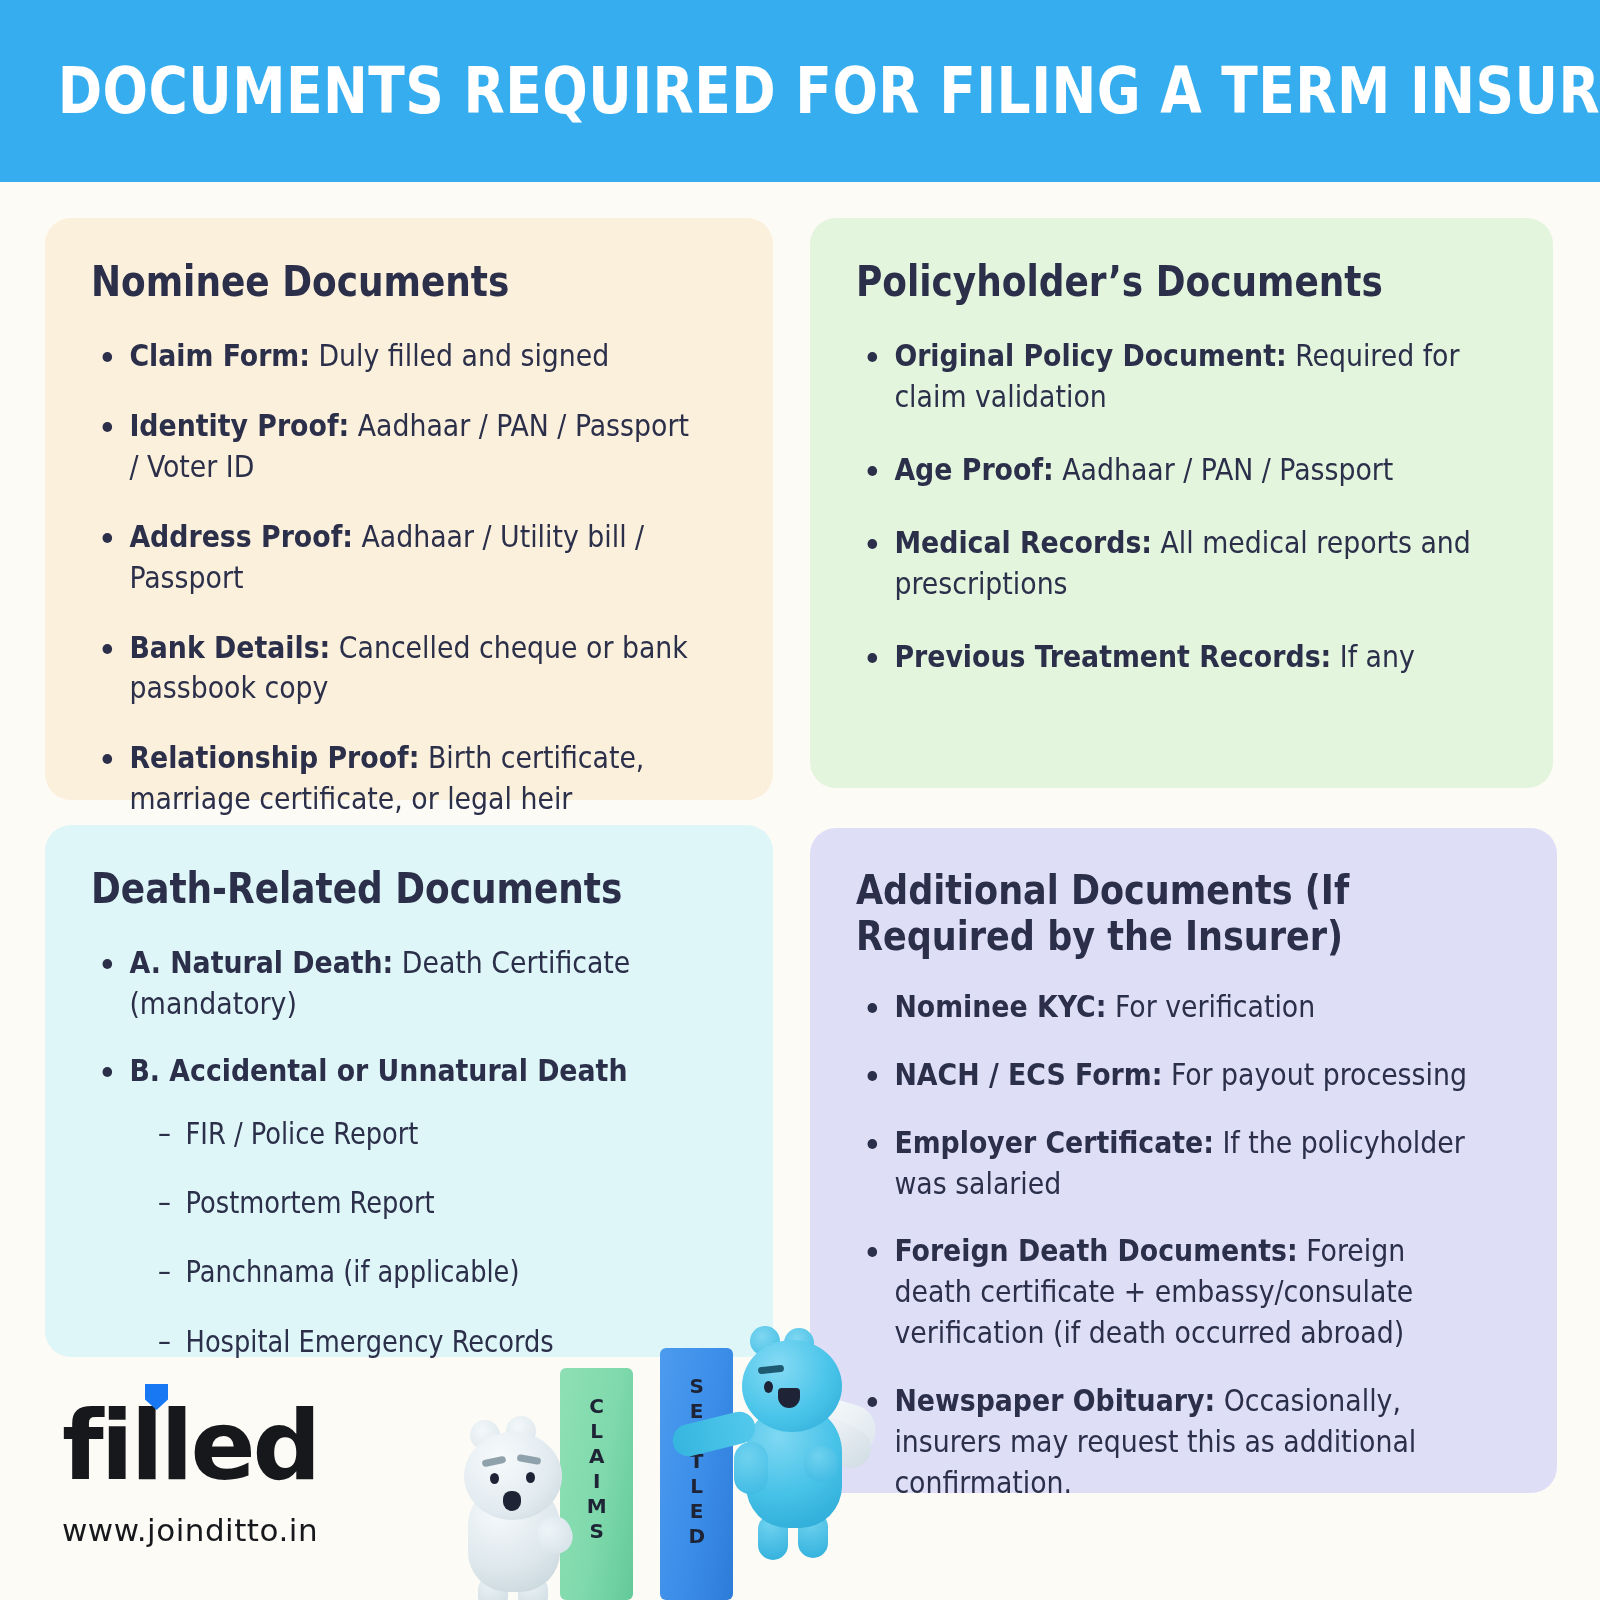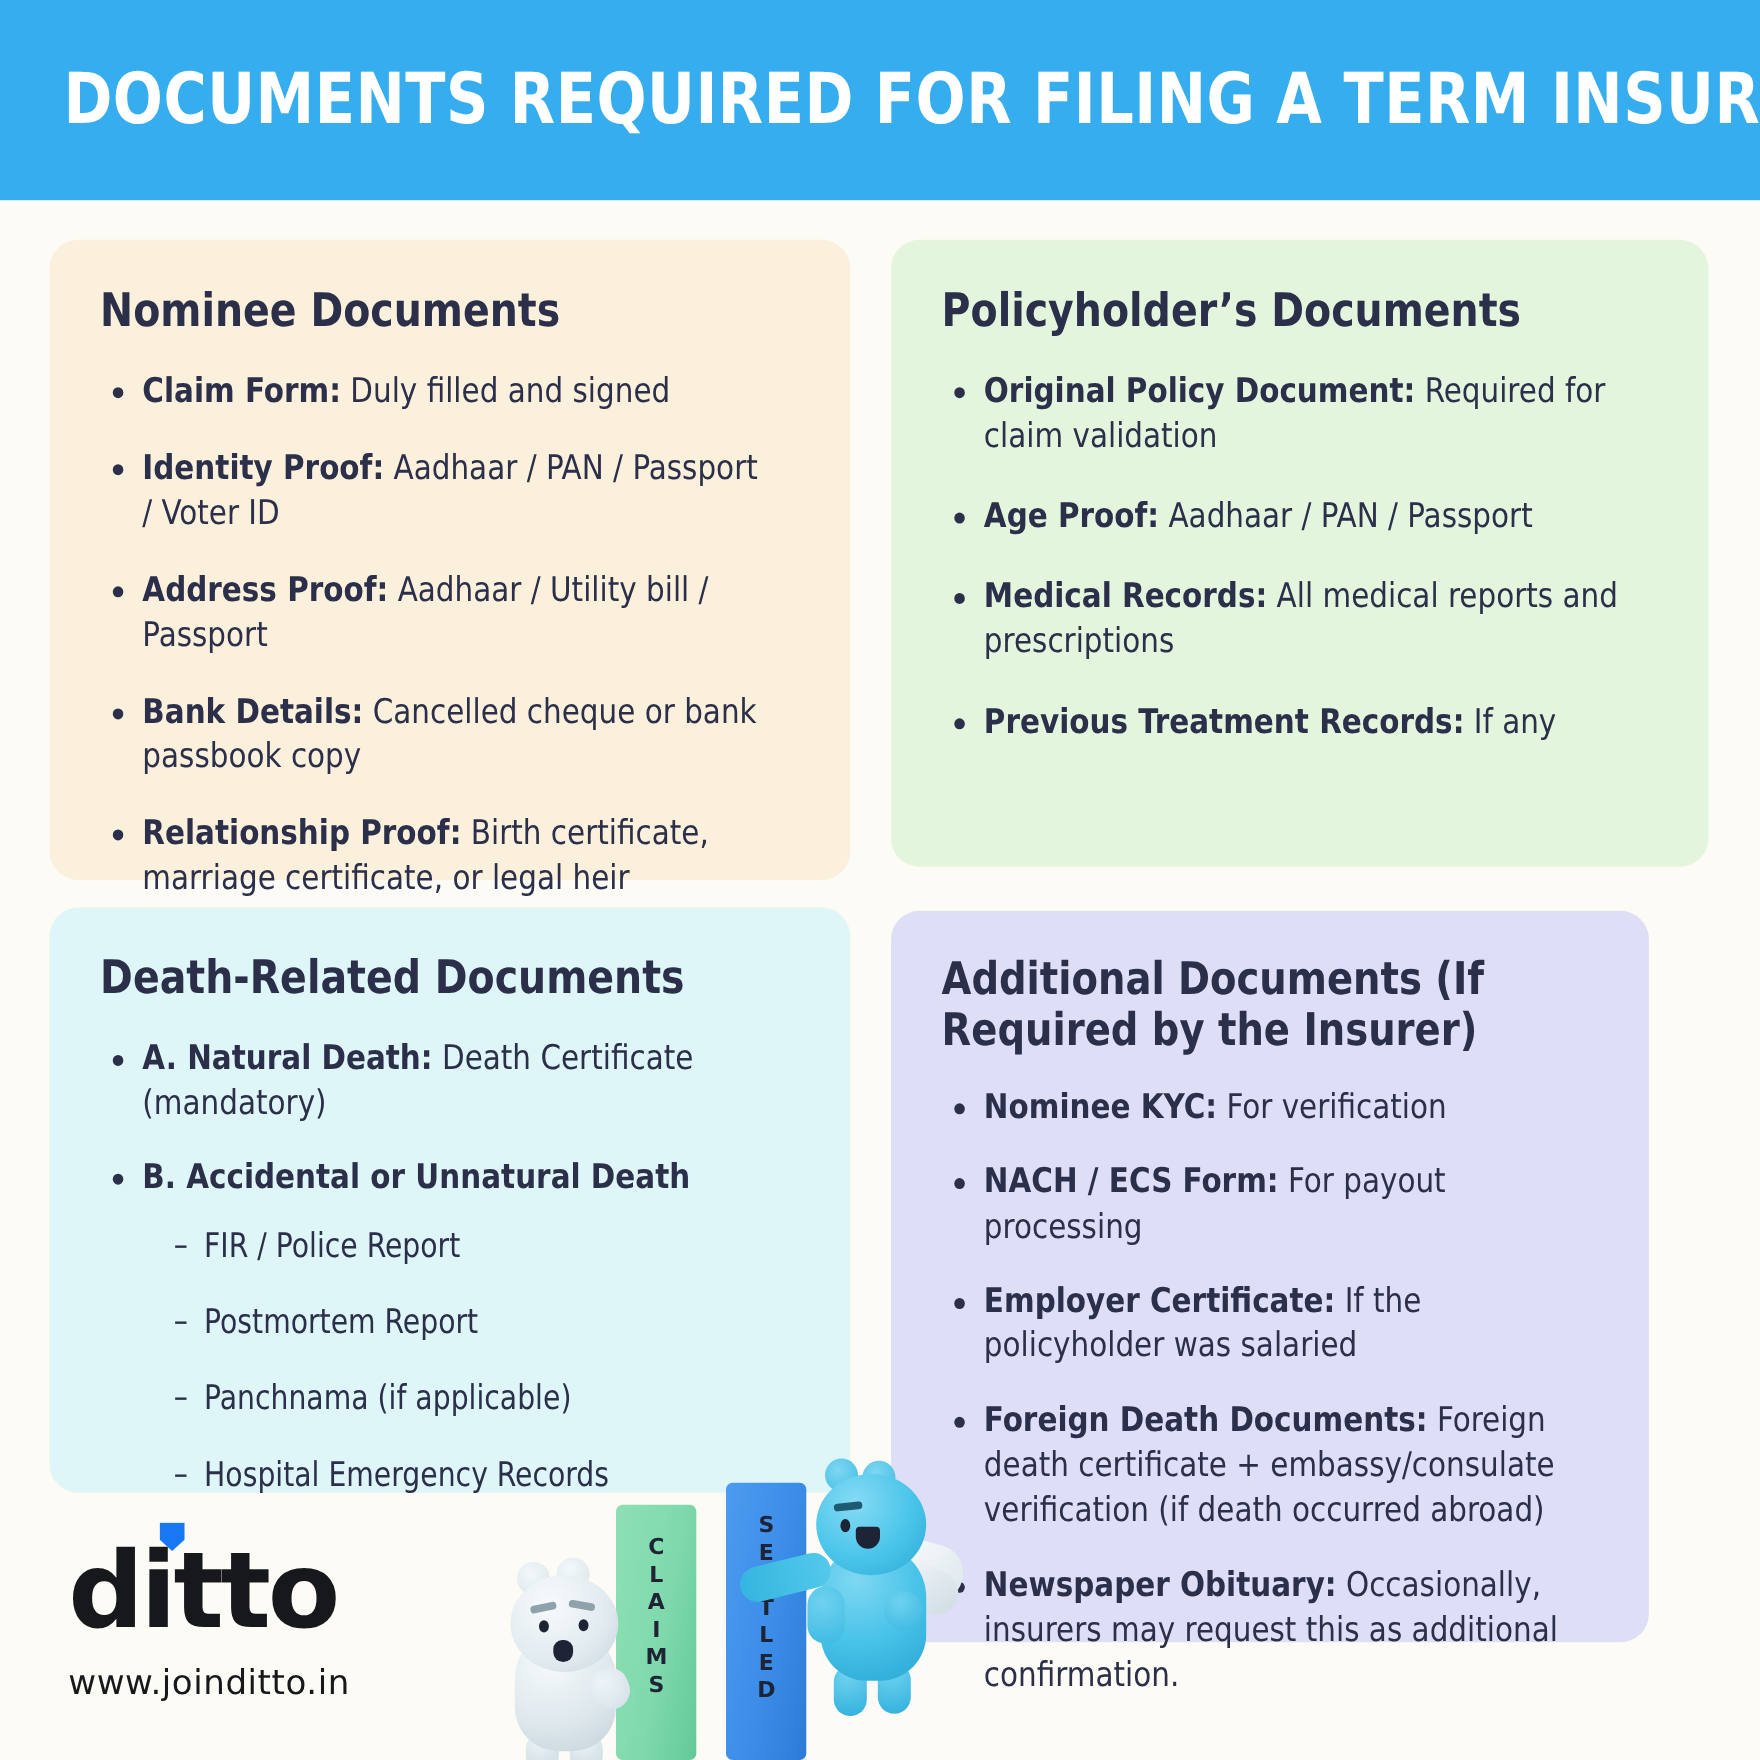--- a/index.html
+++ b/index.html
@@ -41,21 +41,21 @@
 
   
   .card {
     position: absolute;
     border-radius: 26px;
     padding: 40px 44px 30px 46px;
   }
   .card-nominee      { left: 45px;  top: 218px;  width: 728px;  height: 582px;  background: #FBF0DB; }
   .card-policyholder { left: 810px; top: 218px;  width: 743px;  height: 570px;  background: #E3F5DD; }
   .card-death        { left: 45px;  top: 825px;  width: 728px;  height: 532px;  background: #DEF6F7; }
-  .card-additional   { left: 810px; top: 828px;  width: 689px;  height: 665px;  background: #DEDEF7; }
+  .card-additional   { left: 810px; top: 828px;  width: 747px;  height: 665px;  background: #DEDEF7; }
 
   .card-title {
     color: #2B2F4A;
     font-family: "Liberation Sans Narrow", "DejaVu Sans Condensed", "Liberation Sans", sans-serif;
     font-weight: 700;
     font-size: 42px;
     line-height: 1.12;
     margin-bottom: 30px;
     transform: scaleX(0.95);
     transform-origin: left center;
@@ -332,21 +332,21 @@
       <span class="lead">Foreign Death Documents:</span><span> Foreign death certificate + embassy/consulate verification (if death occurred abroad)</span>
     </li>
     <li class="bullet">
       <span class="lead">Newspaper Obituary:</span><span> Occasionally, insurers may request this as additional confirmation.</span>
     </li>
   </ul>
 </section>
 
 <div class="logo-block">
   <div class="logo-wordmark">
-    <span>ditto</span>
+    <span>filled</span>
     <span class="logo-shield"></span>
   </div>
   <div class="logo-url">www.joinditto.in</div>
 </div>
 
 <div class="mascot-scene">
 
   <div class="bar bar-claims">
     <span class="bar-label">CLAIMS</span>
   </div>

